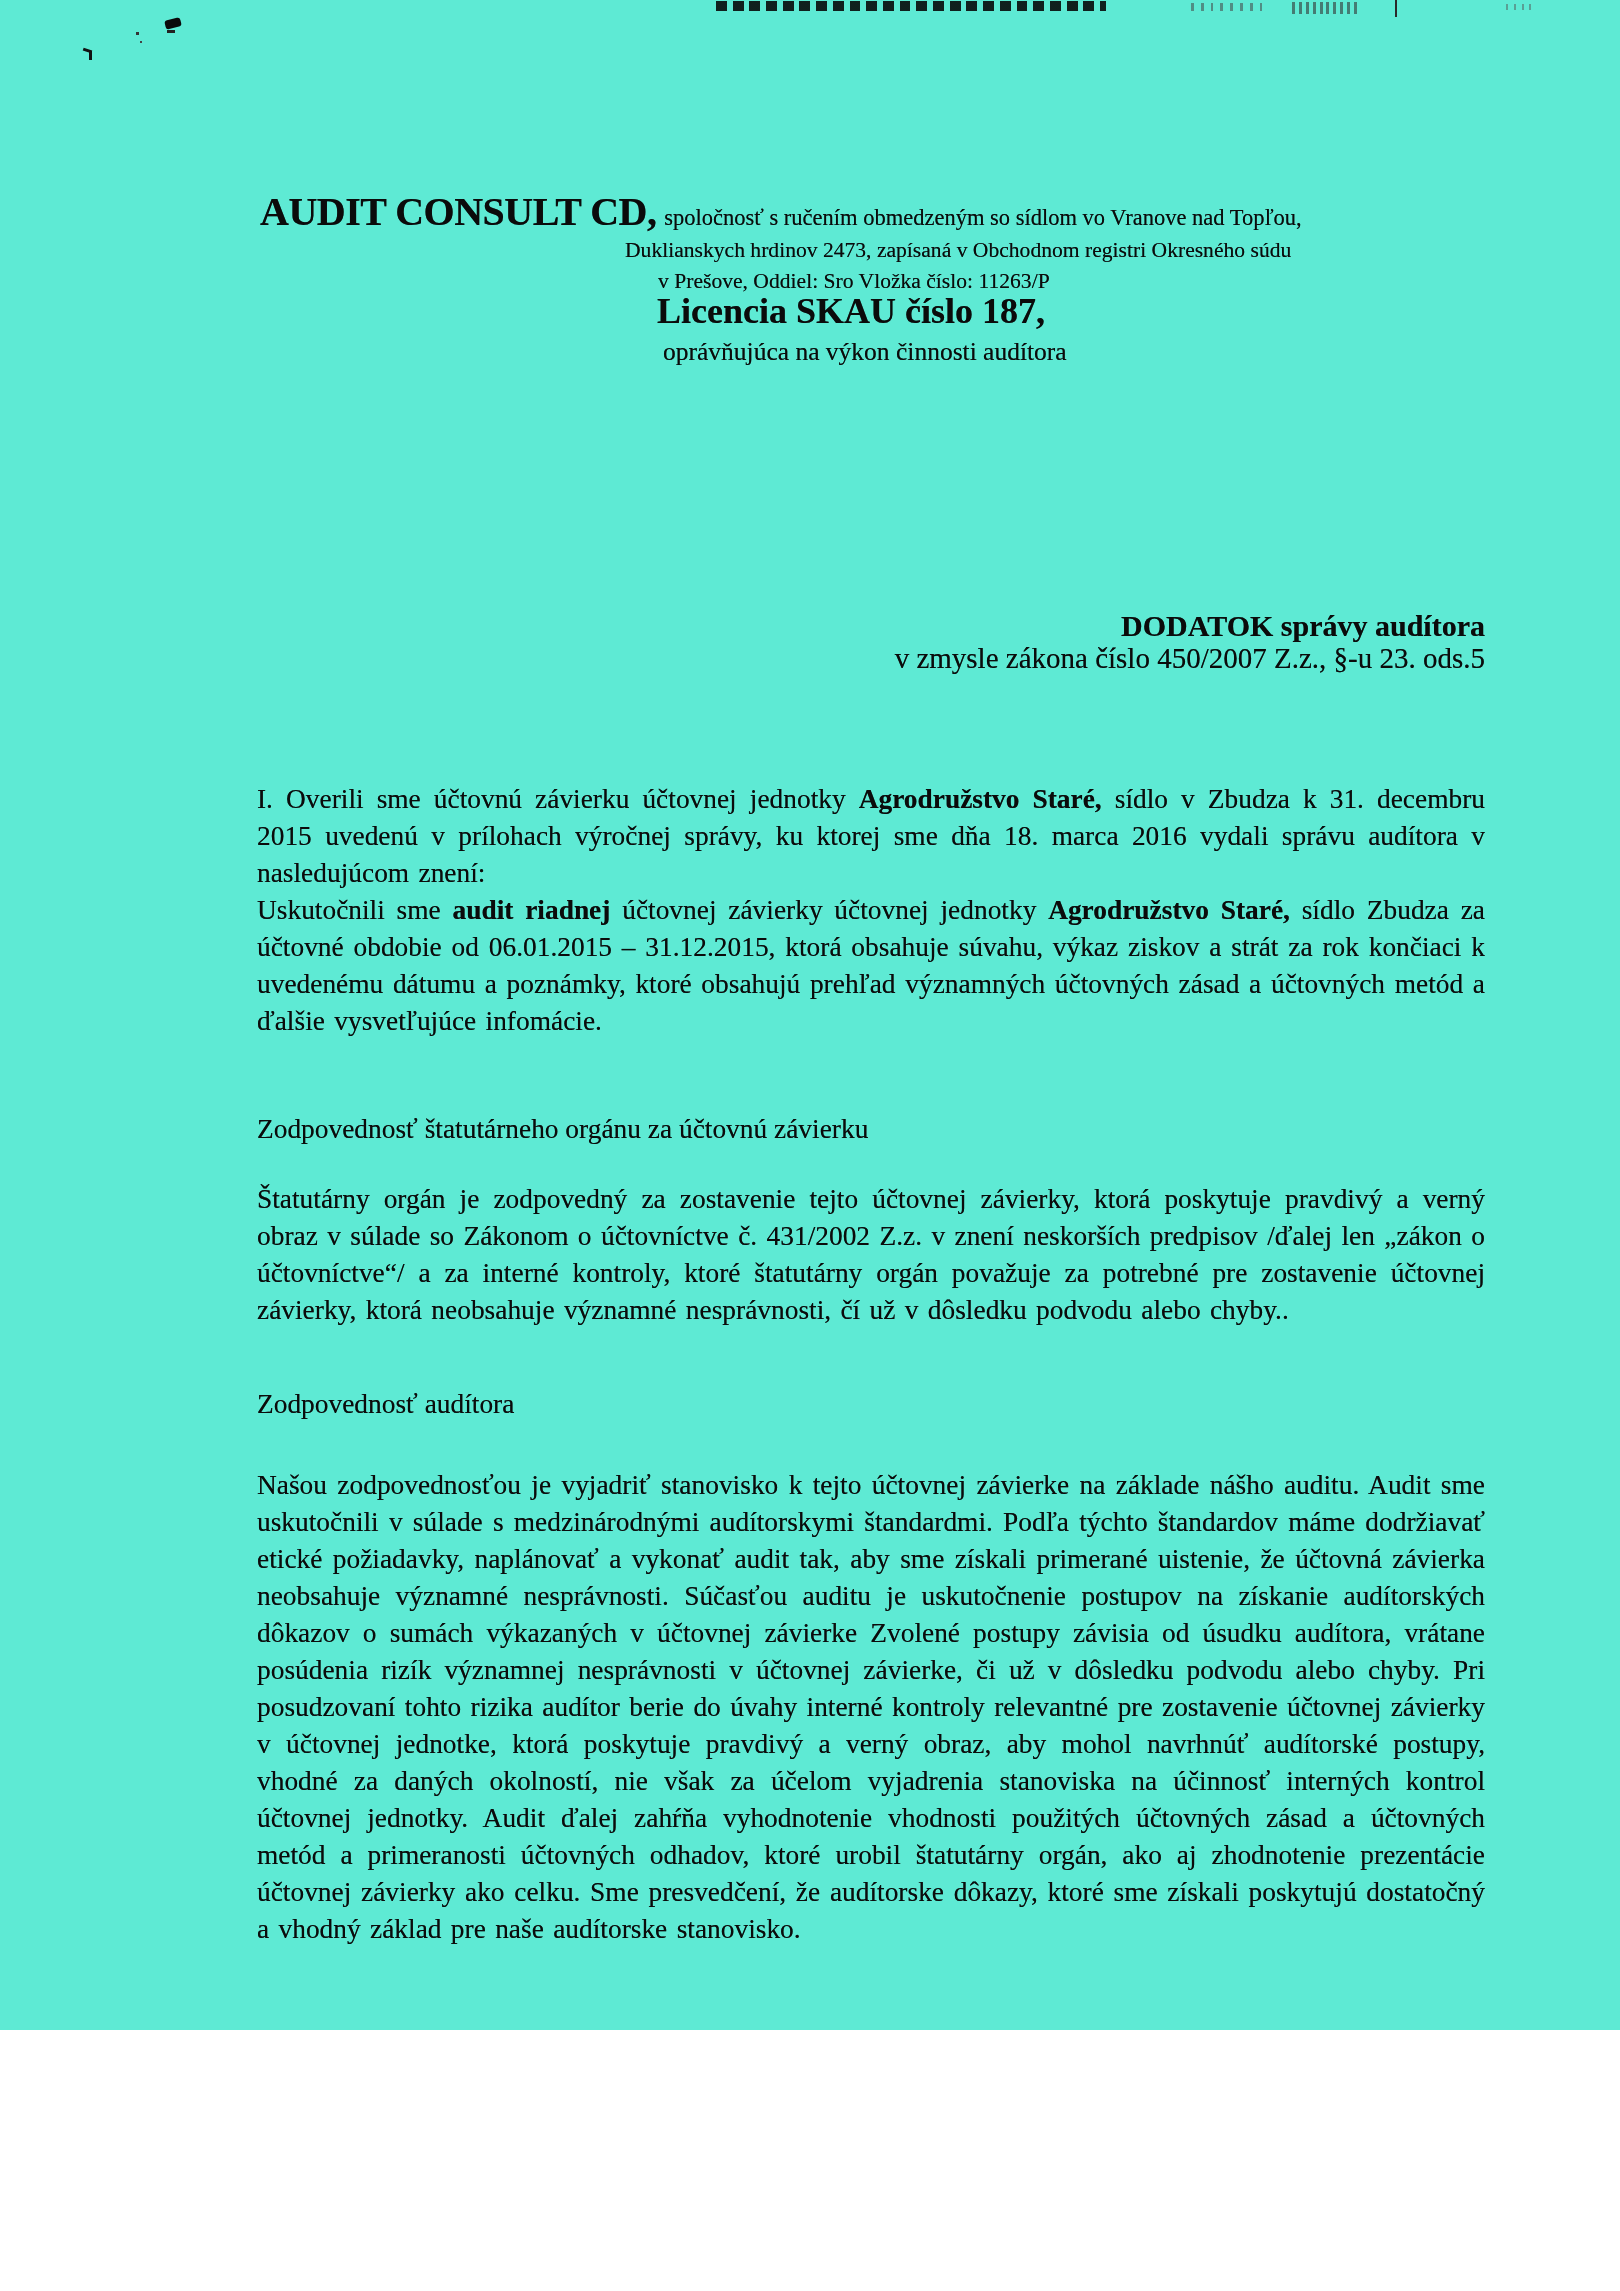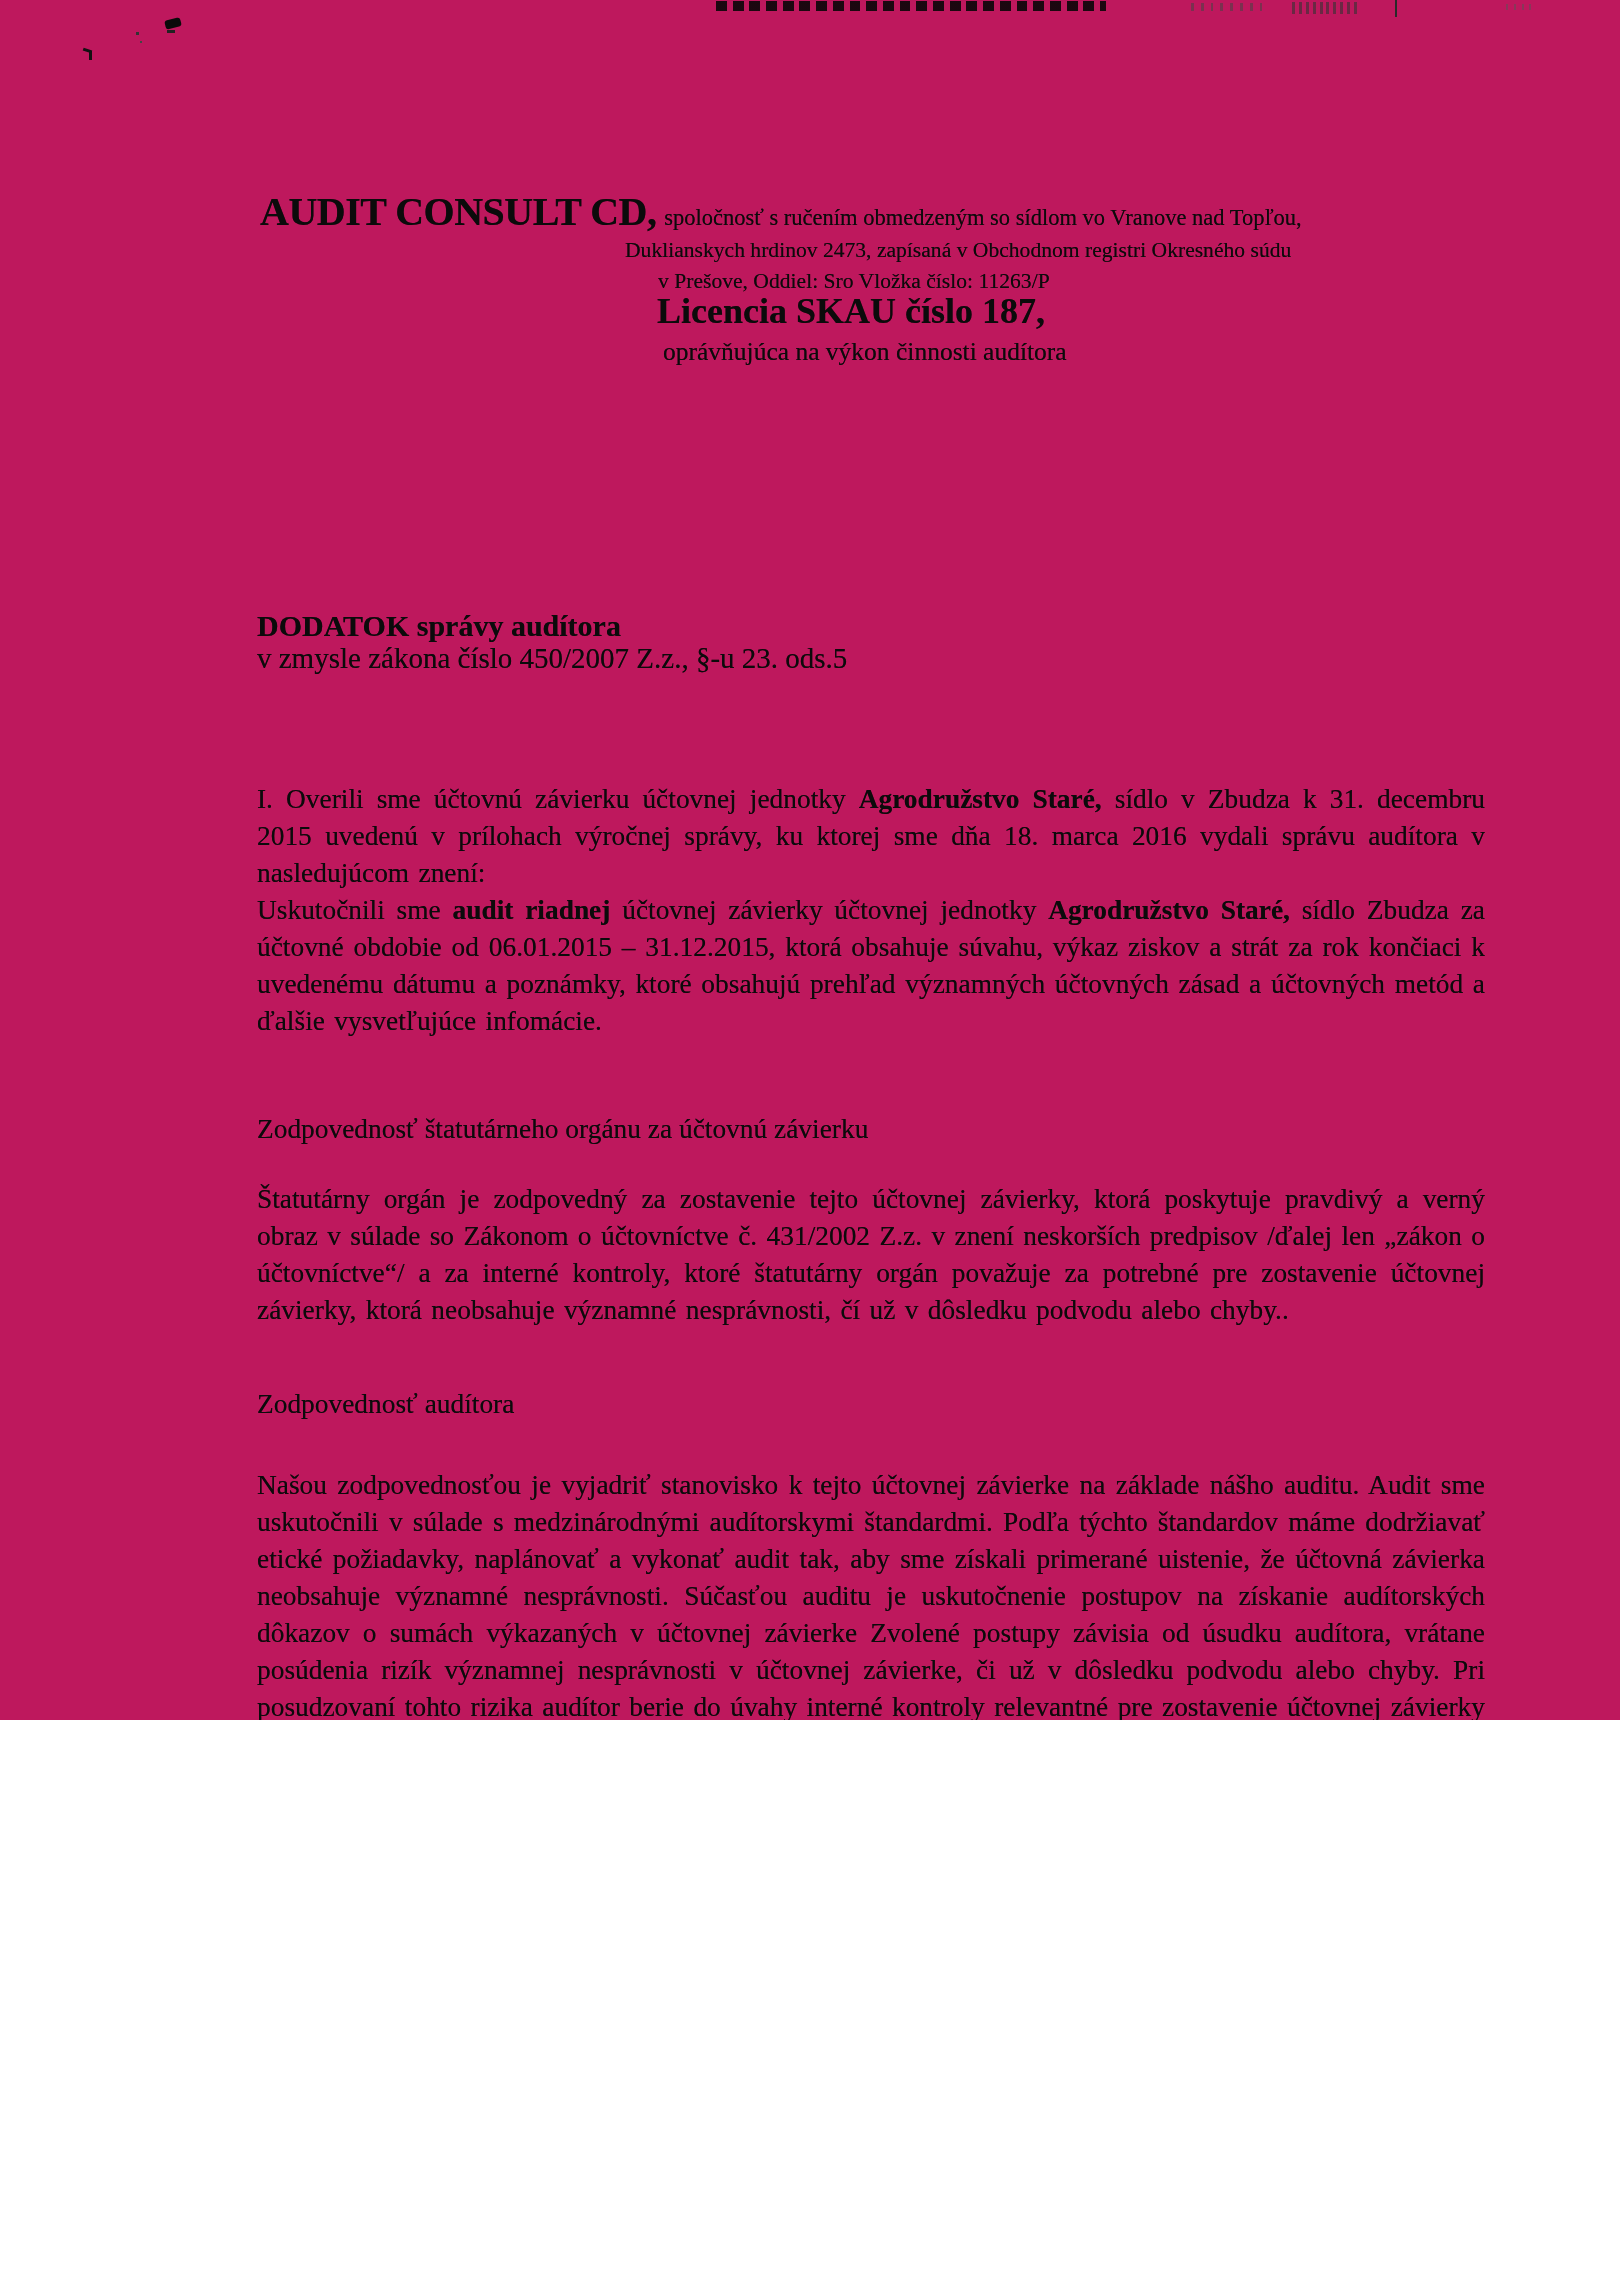--- a/index.html
+++ b/index.html
@@ -1,36 +1,36 @@
 <!DOCTYPE html>
 <html><head>
 <meta charset="utf-8">
 <style>
   html,body { margin:0; padding:0; background:#ffffff; }
   .page {
     position:relative;
-    width:1620px; height:1720px;
-    background:#be185d;
+    width:1620px; height:2030px;
+    background:#5eead4;
     overflow:hidden;
     font-family:"Liberation Serif","DejaVu Serif",serif;
     color:#0b0b0b;
     text-shadow:0 0 0.5px rgba(0,0,0,.55);
   }
 
   
   .company-row { position:absolute; left:260px; top:188px; white-space:nowrap; }
   .company-name { font-weight:bold; font-size:40px; letter-spacing:-0.5px; }
   .company-desc { font-size:22.5px; margin-left:7.8px; }
   .hdr-line2 { position:absolute; left:625px; top:238px; font-size:21.6px; }
   .hdr-line3 { position:absolute; left:658px; top:269px; font-size:21.6px; }
   .licence   { position:absolute; left:657px; top:290px; font-size:36px; font-weight:bold; }
   .licence-sub { position:absolute; left:663px; top:337px; font-size:25.5px; }
 
   
-  .doc-title { position:absolute; left:257px; top:609px; width:1228px; text-align:left; line-height:33px; }
+  .doc-title { position:absolute; left:257px; top:609px; width:1228px; text-align:right; line-height:33px; }
   .doc-title .t-bold { font-weight:bold; font-size:30px; }
   .doc-title .t-reg  { font-size:29px; }
 
   
   .para {
     position:absolute; left:257px; width:1228px;
     font-size:27.4px; line-height:37px;
     text-align:justify; word-spacing:2.5px;
   }
   .heading { position:absolute; left:257px; font-size:27.4px; }

